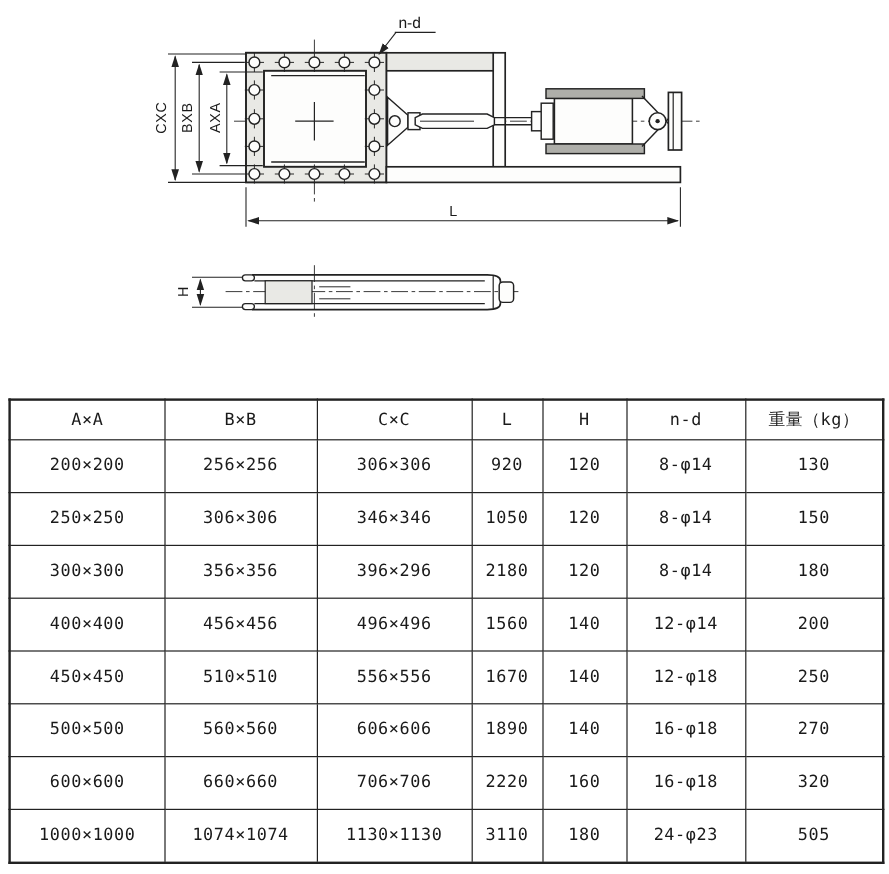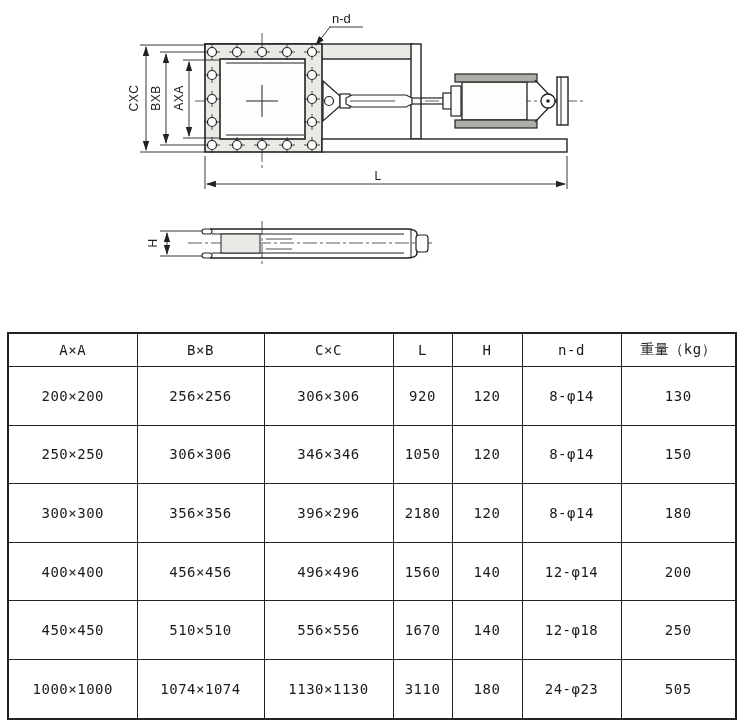--- a/index.html
+++ b/index.html
@@ -225,20 +225,38 @@
         <tr>
           <td>450×450</td>
           <td>510×510</td>
           <td>556×556</td>
           <td>1670</td>
           <td>140</td>
           <td>12-φ18</td>
           <td>250</td>
         </tr>
         <tr>
+          <td>500×500</td>
+          <td>560×560</td>
+          <td>606×606</td>
+          <td>1890</td>
+          <td>140</td>
+          <td>16-φ18</td>
+          <td>270</td>
+        </tr>
+        <tr>
+          <td>600×600</td>
+          <td>660×660</td>
+          <td>706×706</td>
+          <td>2220</td>
+          <td>160</td>
+          <td>16-φ18</td>
+          <td>320</td>
+        </tr>
+        <tr>
           <td>1000×1000</td>
           <td>1074×1074</td>
           <td>1130×1130</td>
           <td>3110</td>
           <td>180</td>
           <td>24-φ23</td>
           <td>505</td>
         </tr>
       </tbody>
   </table>

